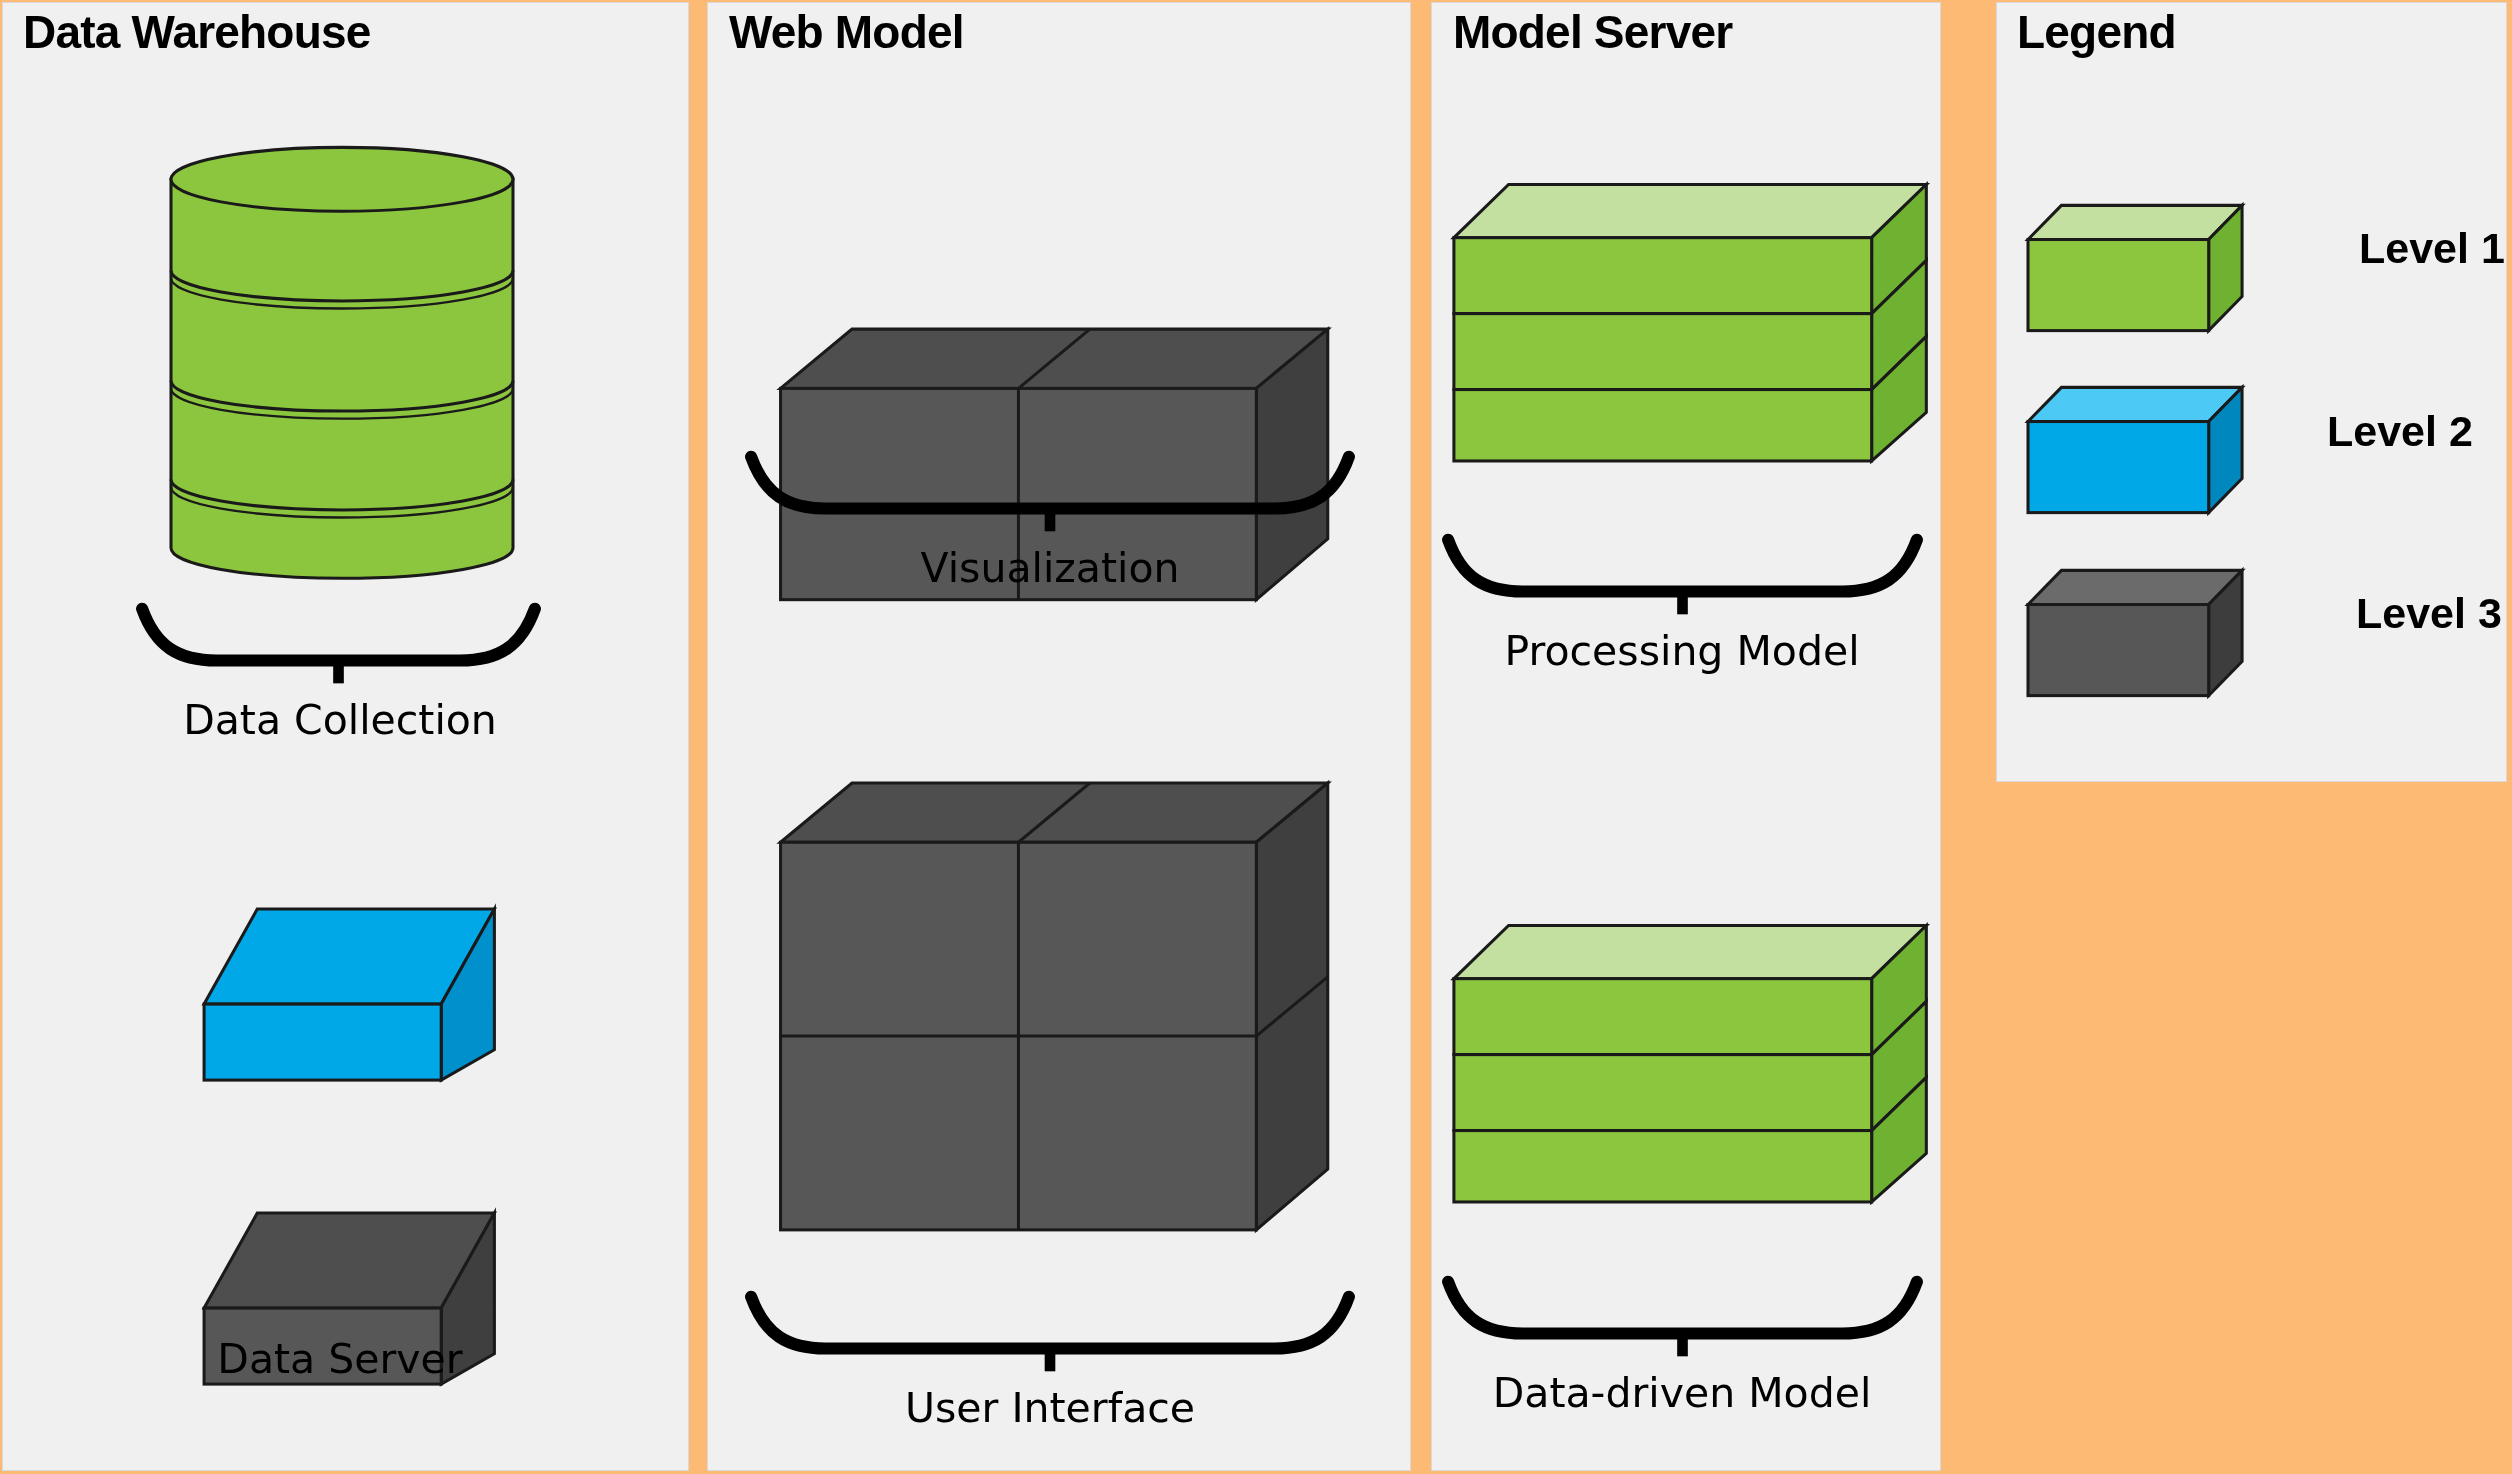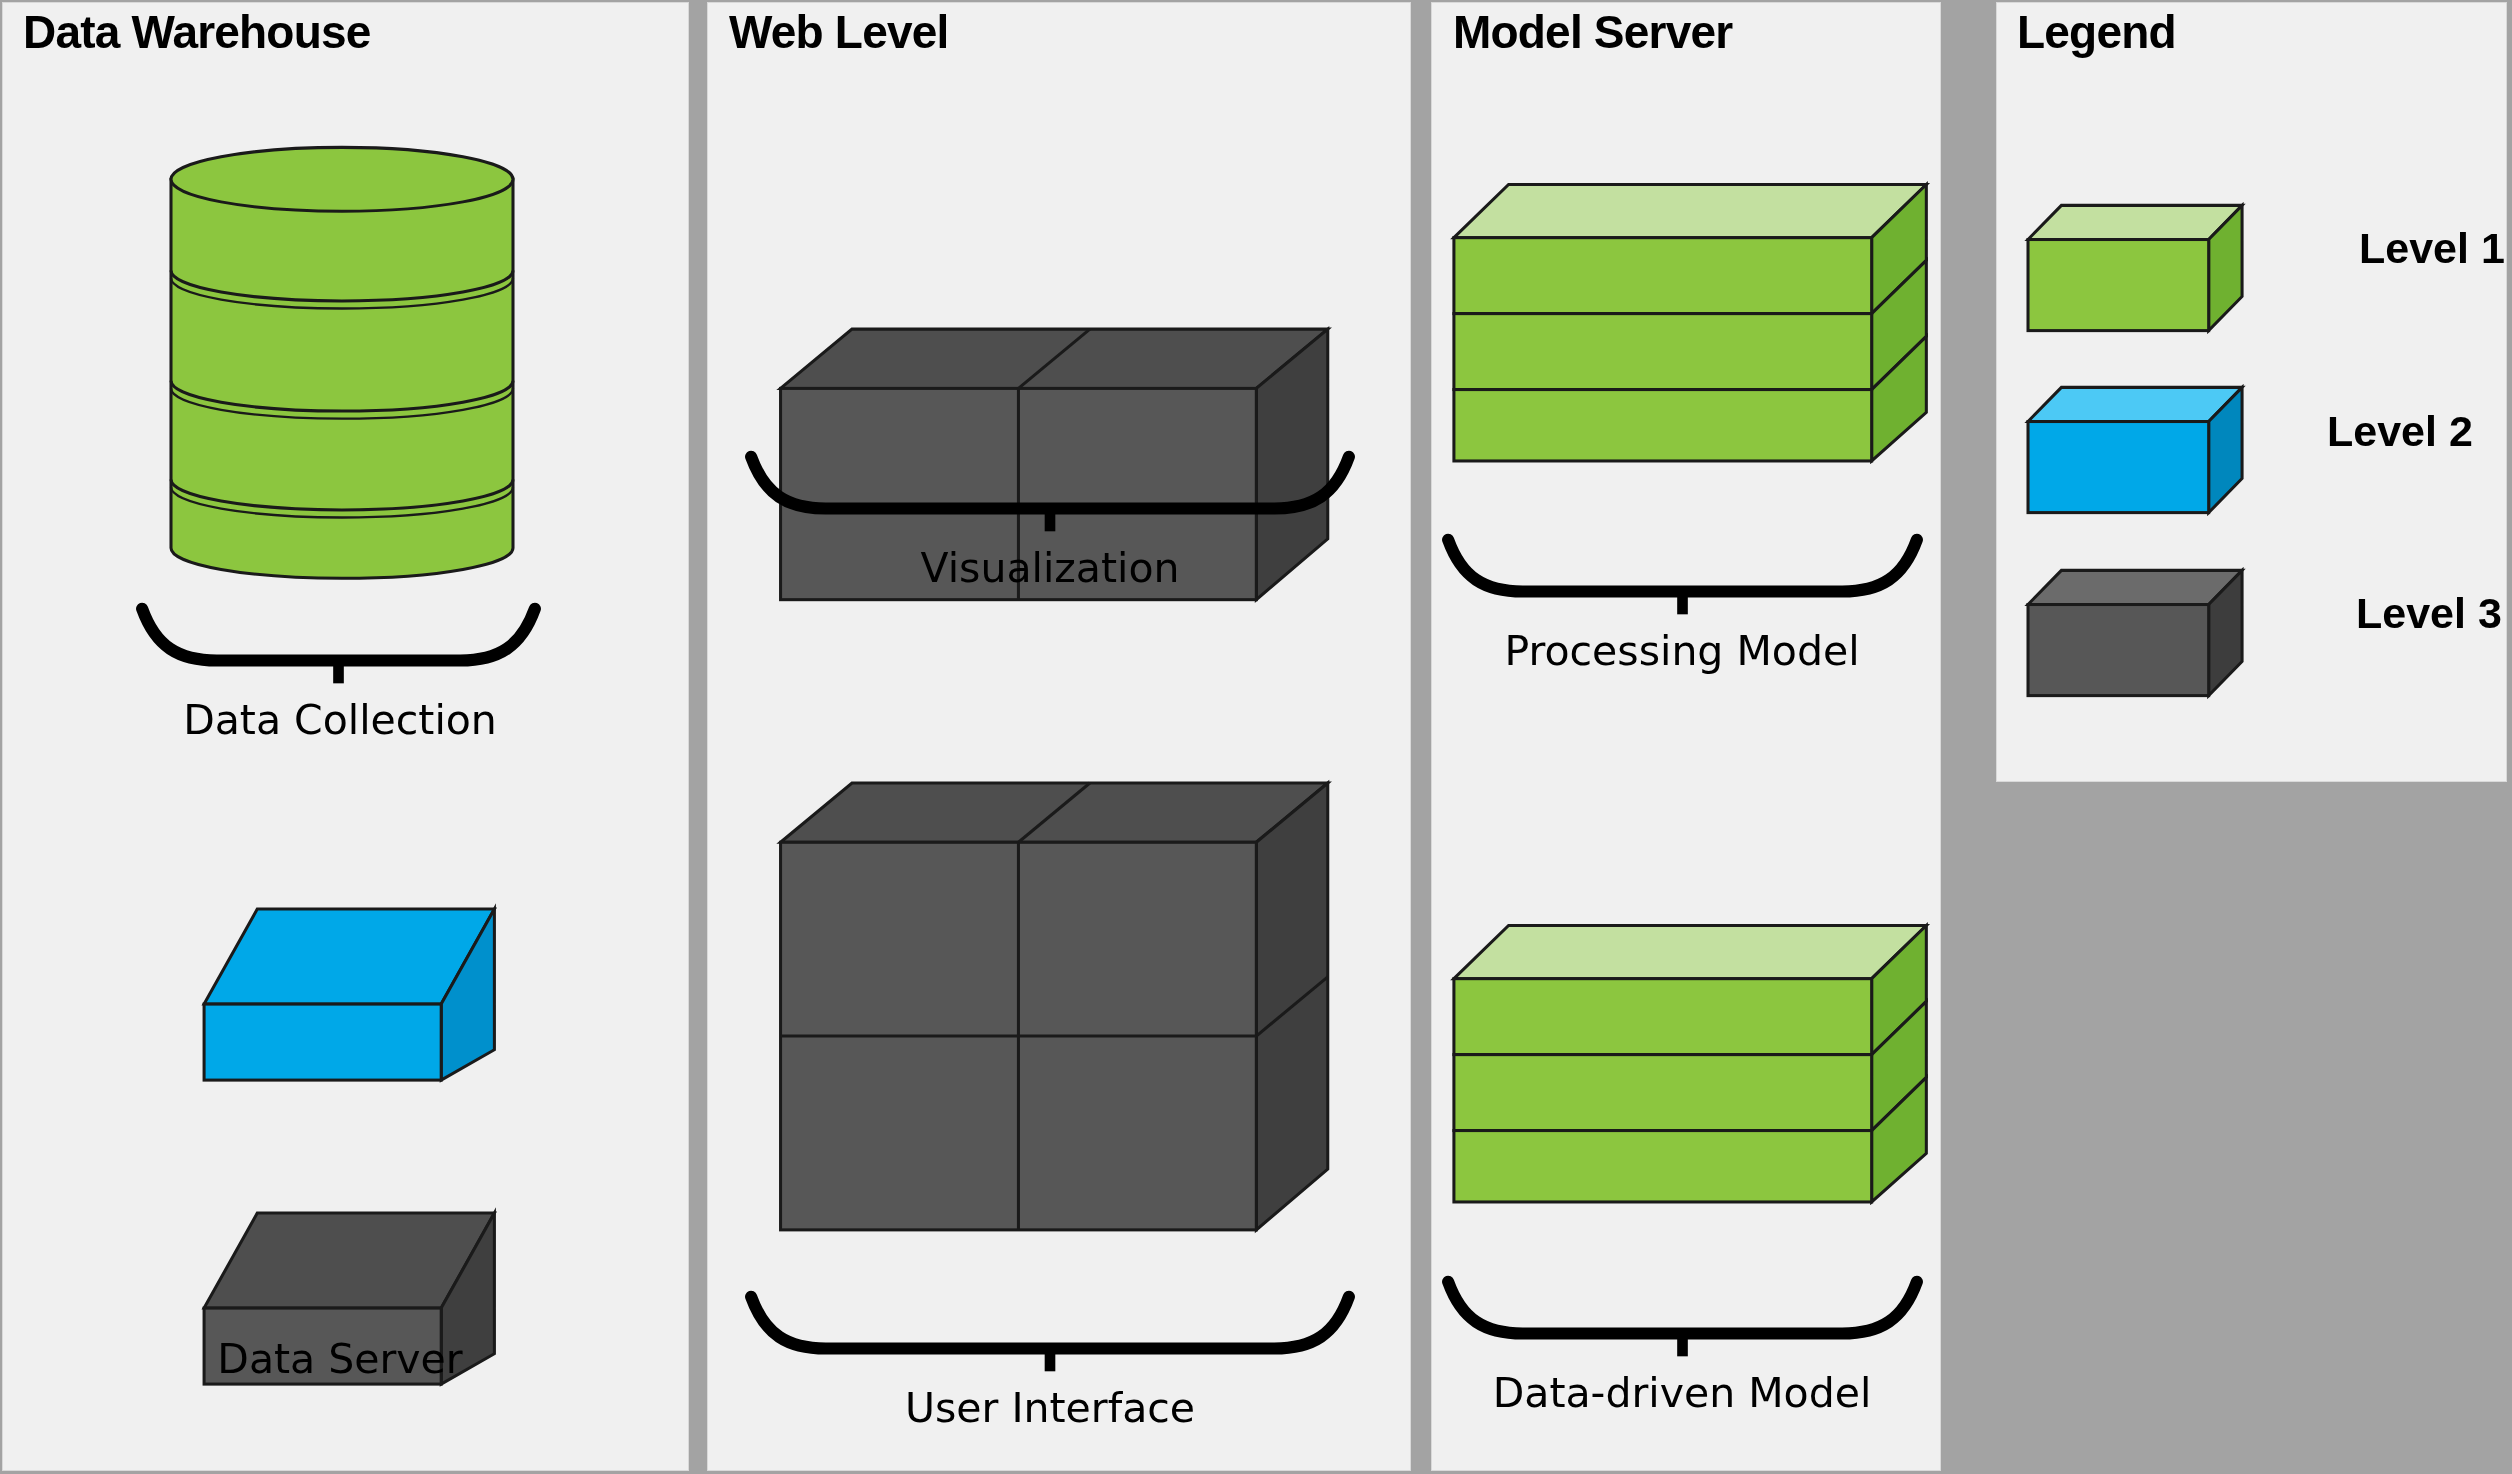--- a/index.html
+++ b/index.html
@@ -4,21 +4,21 @@
 <style>
   html, body {
     margin: 0;
     padding: 0;
     background: #ffffff;
   }
   #canvas {
     position: relative;
     width: 2512px;
     height: 1474px;
-    background: #a3a3a3;
+    background: #fdba74;
     font-family: "DejaVu Sans", sans-serif;
     overflow: hidden;
   }
   .panel {
     position: absolute;
     background: #f0f0f0;
     border: 1.5px solid #d9d9d9;
     box-sizing: border-box;
   }
   .panel-title {
@@ -98,21 +98,21 @@
   <svg class="shape" style="left:198px; top:1133px;" width="304" height="259" viewBox="0 0 400 340">
     <polygon points="8,230 78,105 390,105 320,230" fill="#4e4e4e" stroke="#1a1a1a" stroke-width="4"></polygon>
     <polygon points="320,230 390,105 390,290 320,330" fill="#3f3f3f" stroke="#1a1a1a" stroke-width="4"></polygon>
     <rect x="8" y="230" width="312" height="100" fill="#575757" stroke="#1a1a1a" stroke-width="4"></rect>
   </svg>
 
   <div class="node-label" style="left:340px; top:1335px;">Data Server</div>
 
   <div class="panel" style="left:707px; top:1.5px; width:704px; height:1469px;"></div>
 
-  <div class="panel-title" style="left:729px; top:4.6px;">Web Level</div>
+  <div class="panel-title" style="left:729px; top:4.6px;">Web Model</div>
 
   <svg class="shape" style="left:776px; top:160px;" width="608" height="472" viewBox="0 0 800 620">
 
     <polygon points="6,300 100,222 726,222 632,300" fill="#4e4e4e" stroke="#1a1a1a" stroke-width="4"></polygon>
 
     <polygon points="632,300 726,222 726,498 632,578" fill="#3f3f3f" stroke="#1a1a1a" stroke-width="4"></polygon>
 
     <rect x="6" y="300" width="626" height="278" fill="#575757" stroke="#1a1a1a" stroke-width="4"></rect>
 
     <line x1="319" y1="300" x2="319" y2="578" stroke="#1a1a1a" stroke-width="4"></line>

